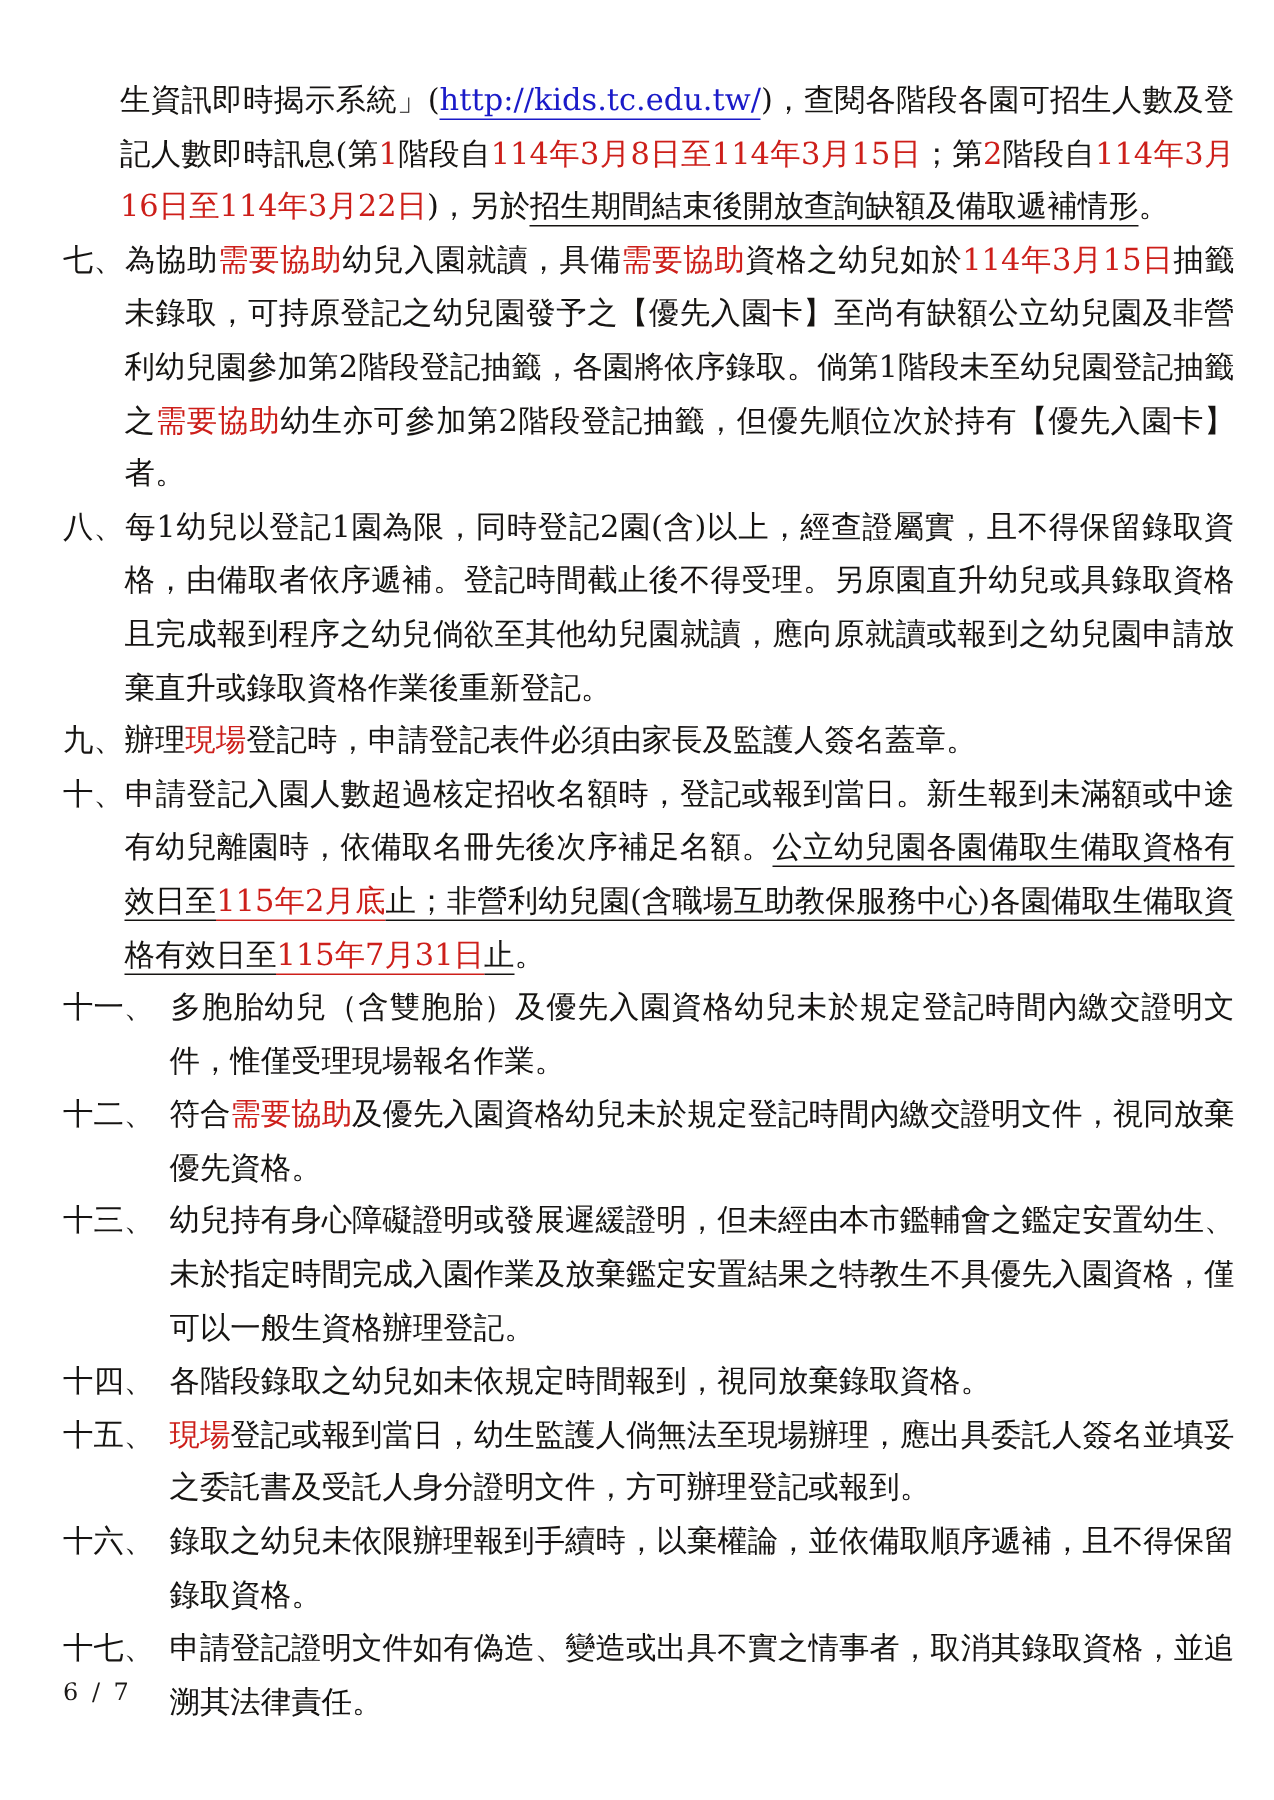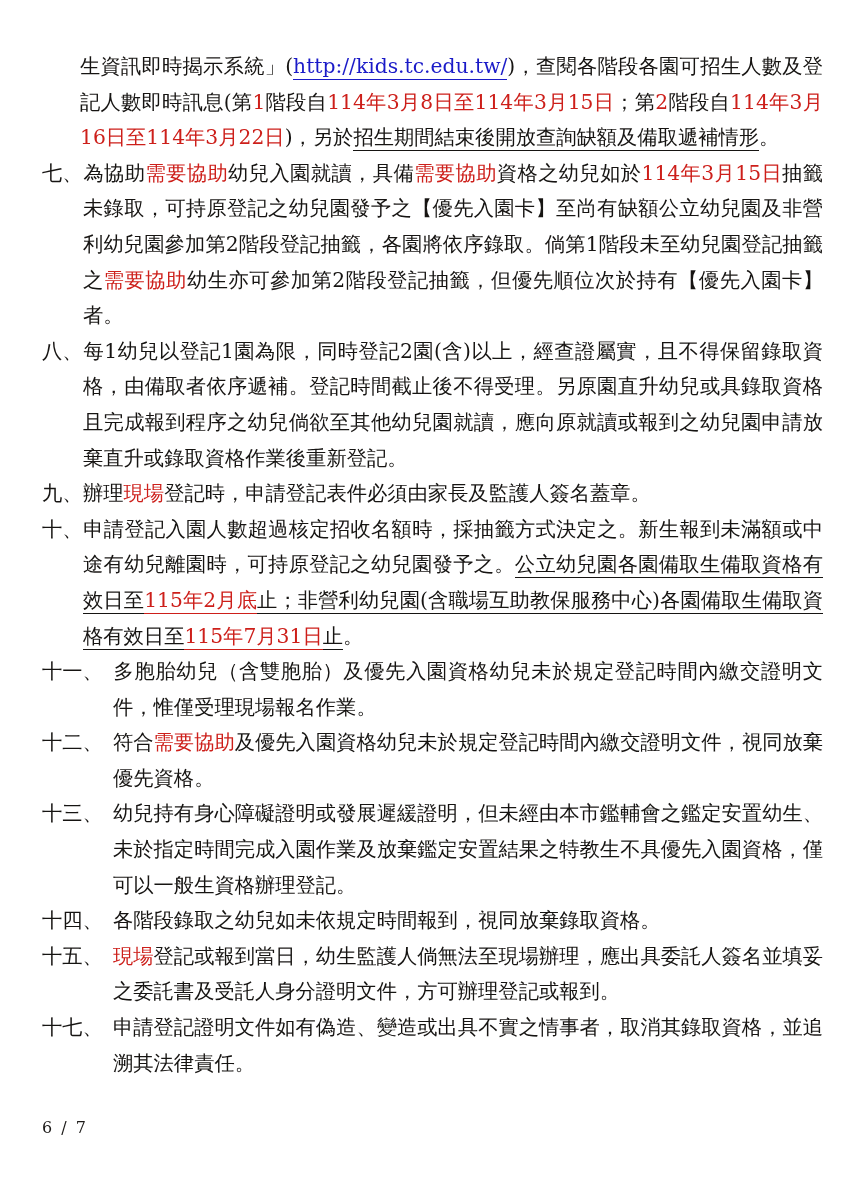--- a/index.html
+++ b/index.html
@@ -62,22 +62,23 @@
   }
 </style>
 </head>
 <body style="color: rgb(22, 20, 18);">
 
 <div id="doc">
     <div class="para cont"><span class="seg">生資訊即時揭示系統」(</span><a class="seg link">http://kids.tc.edu.tw/</a><span class="seg">)，查閱各階段各園可招生人數及登記人數即時訊息(第</span><span class="seg red">1</span><span class="seg">階段自</span><span class="seg red">114年3月8日至114年3月15日</span><span class="seg">；第</span><span class="seg red">2</span><span class="seg">階段自</span><span class="seg red">114年3月16日至114年3月22日</span><span class="seg">)，另於</span><span class="seg u">招生期間結束後開放查詢缺額及備取遞補情形</span><span class="seg">。</span></div>
     <div class="para item1"><span class="label">七、</span><span class="seg">為協助</span><span class="seg red">需要協助</span><span class="seg">幼兒入園就讀，具備</span><span class="seg red">需要協助</span><span class="seg">資格之幼兒如於</span><span class="seg red">114年3月15日</span><span class="seg">抽籤未錄取，可持原登記之幼兒園發予之【優先入園卡】至尚有缺額公立幼兒園及非營利幼兒園參加第2階段登記抽籤，各園將依序錄取。倘第1階段未至幼兒園登記抽籤之</span><span class="seg red">需要協助</span><span class="seg">幼生亦可參加第2階段登記抽籤，但優先順位次於持有【優先入園卡】者。</span></div>
     <div class="para item1"><span class="label">八、</span><span class="seg">每1幼兒以登記1園為限，同時登記2園(含)以上，經查證屬實，且不得保留錄取資格，由備取者依序遞補。登記時間截止後不得受理。另原園直升幼兒或具錄取資格且完成報到程序之幼兒倘欲至其他幼兒園就讀，應向原就讀或報到之幼兒園申請放棄直升或錄取資格作業後重新登記。</span></div>
     <div class="para item1"><span class="label">九、</span><span class="seg">辦理</span><span class="seg red">現場</span><span class="seg">登記時，申請登記表件必須由家長及監護人簽名蓋章。</span></div>
-    <div class="para item1"><span class="label">十、</span><span class="seg">申請登記入園人數超過核定招收名額時，採抽籤方式決定之。新生報到未滿額或中途有幼兒離園時，可持原登記之幼兒園發予之。</span><span class="seg u">公立幼兒園各園備取生備取資格有效日至</span><span class="seg red u">115年2月底</span><span class="seg u">止；非營利幼兒園(含職場互助教保服務中心)各園備取生備取資格有效日至</span><span class="seg red u">115年7月31日</span><span class="seg u">止</span><span class="seg">。</span></div>
+    <div class="para item1"><span class="label">十、</span><span class="seg">申請登記入園人數超過核定招收名額時，登記或報到當日。新生報到未滿額或中途有幼兒離園時，依備取名冊先後次序補足名額。</span><span class="seg u">公立幼兒園各園備取生備取資格有效日至</span><span class="seg red u">115年2月底</span><span class="seg u">止；非營利幼兒園(含職場互助教保服務中心)各園備取生備取資格有效日至</span><span class="seg red u">115年7月31日</span><span class="seg u">止</span><span class="seg">。</span></div>
     <div class="para item2"><span class="label">十一、</span><span class="seg">多胞胎幼兒（含雙胞胎）及優先入園資格幼兒未於規定登記時間內繳交證明文件，惟僅受理現場報名作業。</span></div>
     <div class="para item2"><span class="label">十二、</span><span class="seg">符合</span><span class="seg red">需要協助</span><span class="seg">及優先入園資格幼兒未於規定登記時間內繳交證明文件，視同放棄優先資格。</span></div>
     <div class="para item2"><span class="label">十三、</span><span class="seg">幼兒持有身心障礙證明或發展遲緩證明，但未經由本市鑑輔會之鑑定安置幼生、未於指定時間完成入園作業及放棄鑑定安置結果之特教生不具優先入園資格，僅可以一般生資格辦理登記。</span></div>
     <div class="para item2"><span class="label">十四、</span><span class="seg">各階段錄取之幼兒如未依規定時間報到，視同放棄錄取資格。</span></div>
     <div class="para item2"><span class="label">十五、</span><span class="seg red">現場</span><span class="seg">登記或報到當日，幼生監護人倘無法至現場辦理，應出具委託人簽名並填妥之委託書及受託人身分證明文件，方可辦理登記或報到。</span></div>
+    <div class="para item2"><span class="label">十六、</span><span class="seg">錄取之幼兒未依限辦理報到手續時，以棄權論，並依備取順序遞補，且不得保留錄取資格。</span></div>
     <div class="para item2"><span class="label">十七、</span><span class="seg">申請登記證明文件如有偽造、變造或出具不實之情事者，取消其錄取資格，並追溯其法律責任。</span></div>
   </div>
 
 <div id="footer">6 / 7</div>
 
 </body></html>

